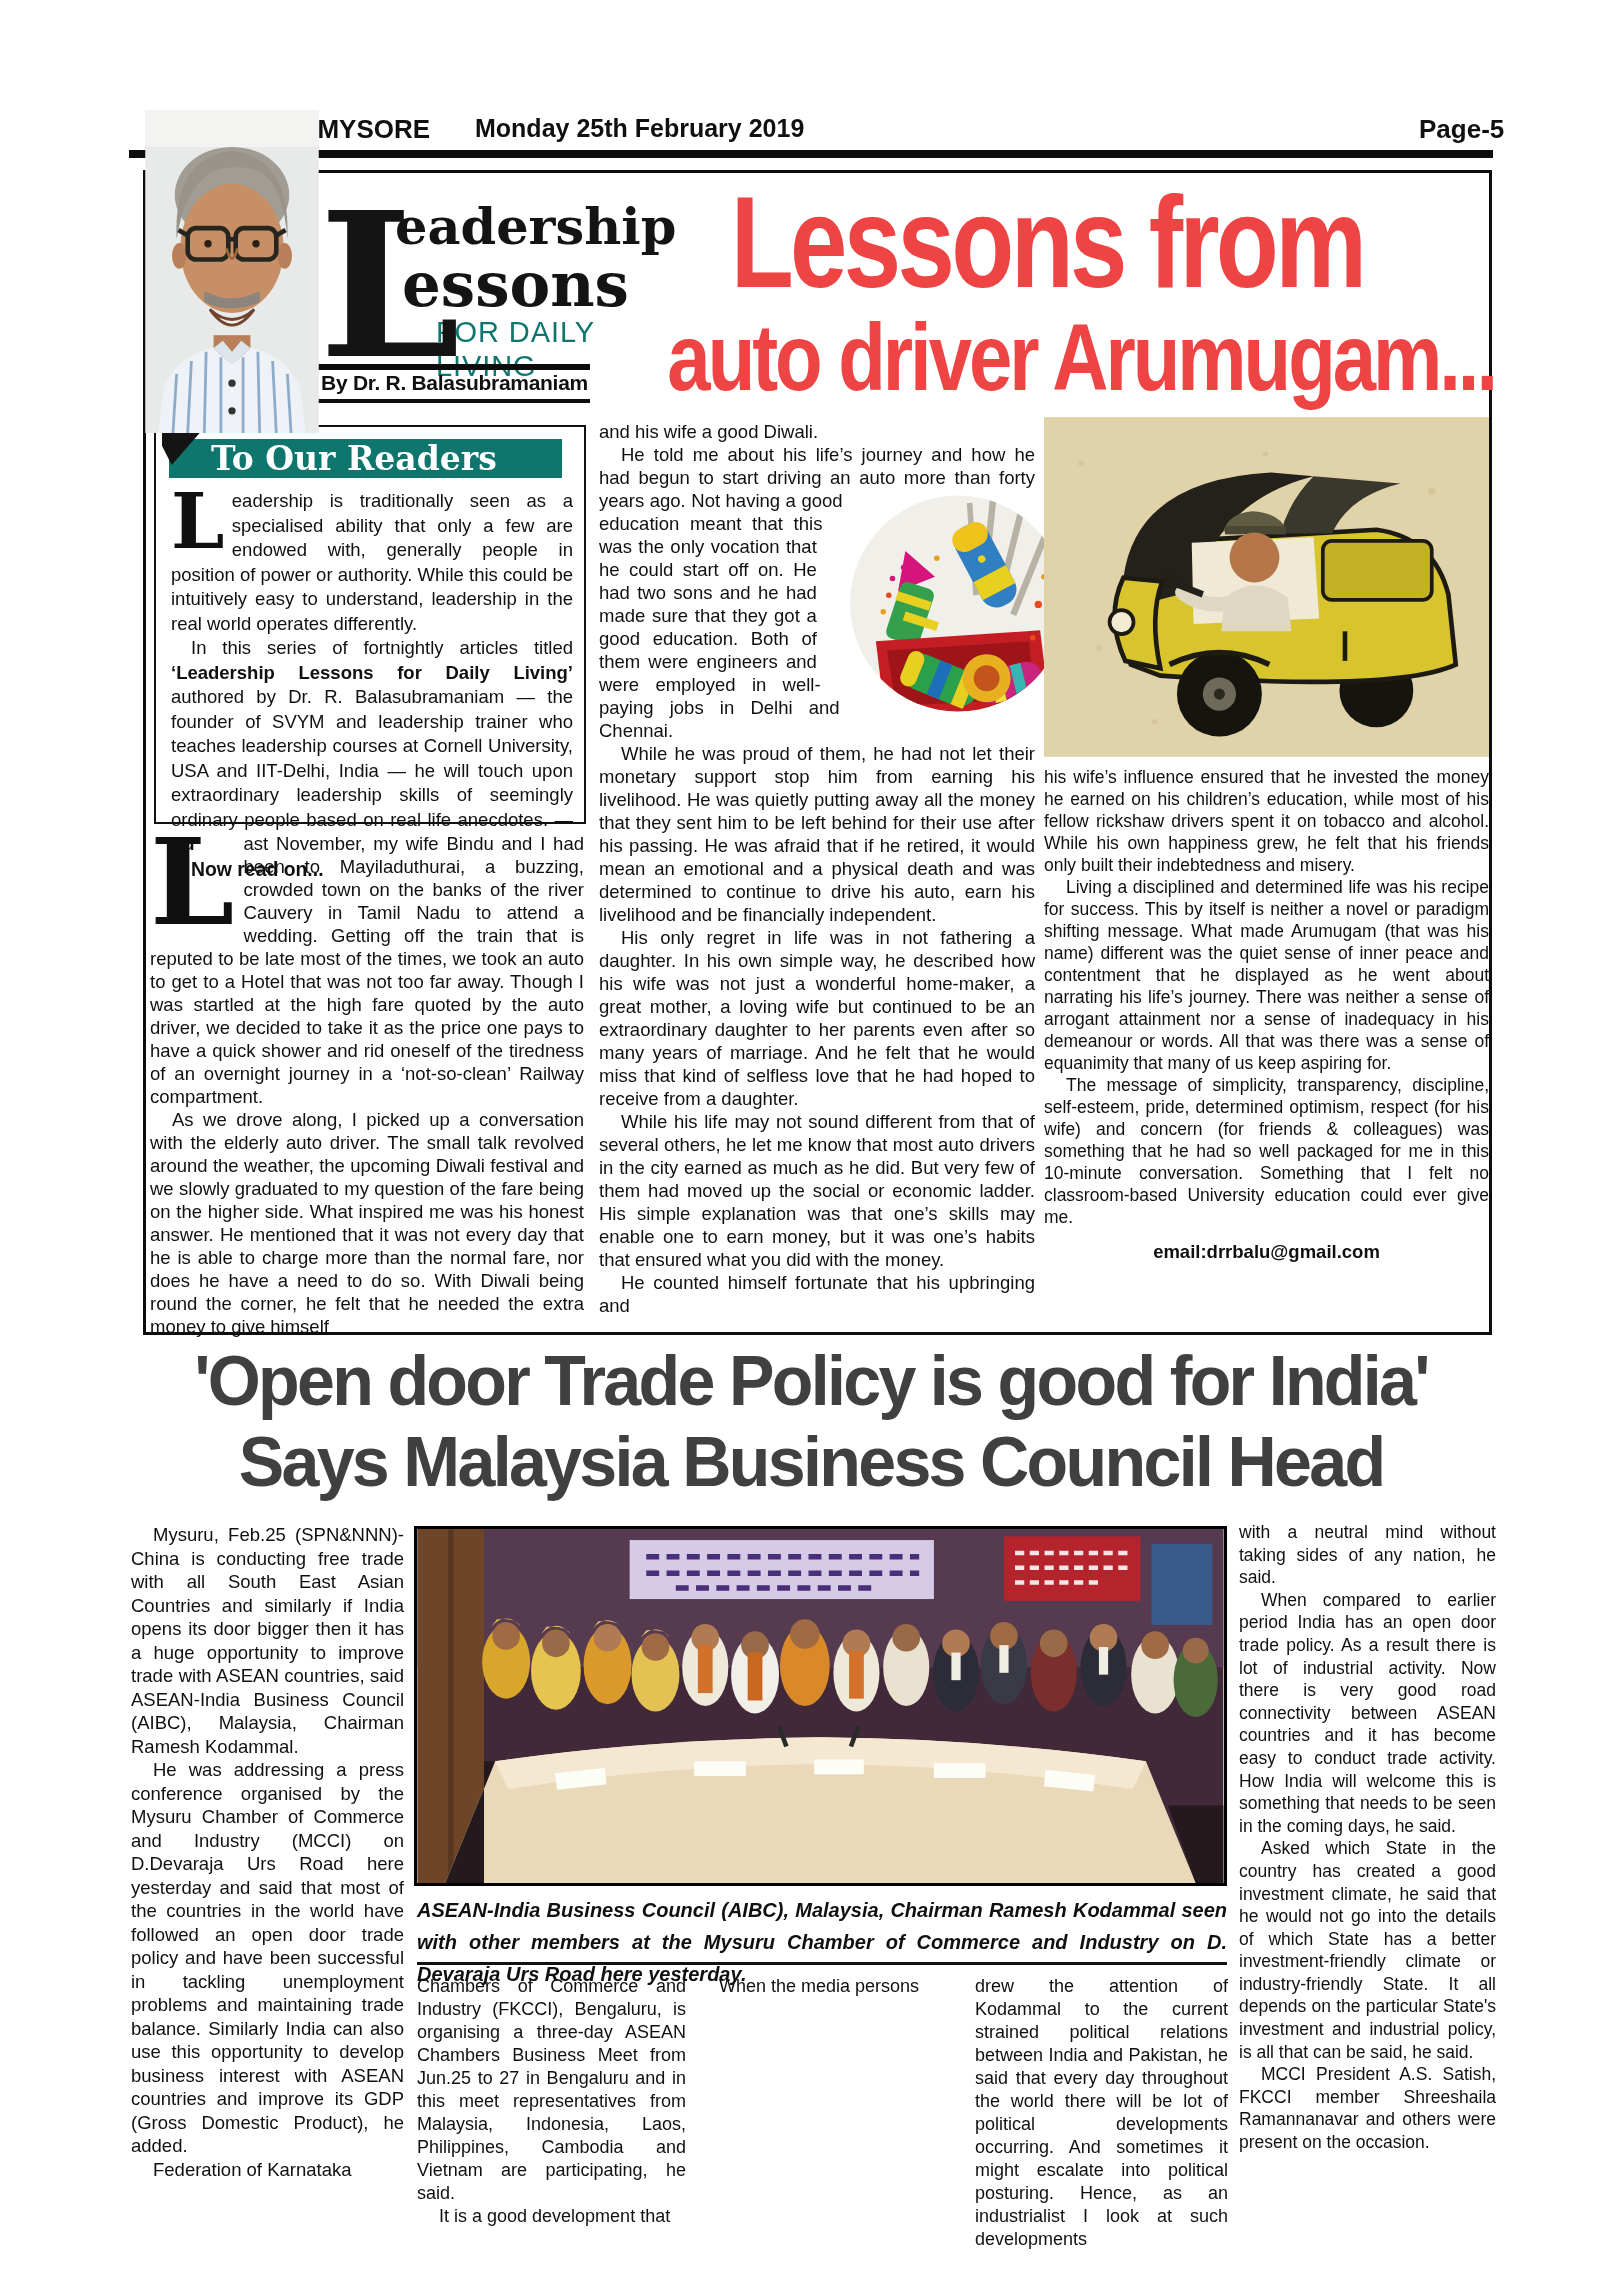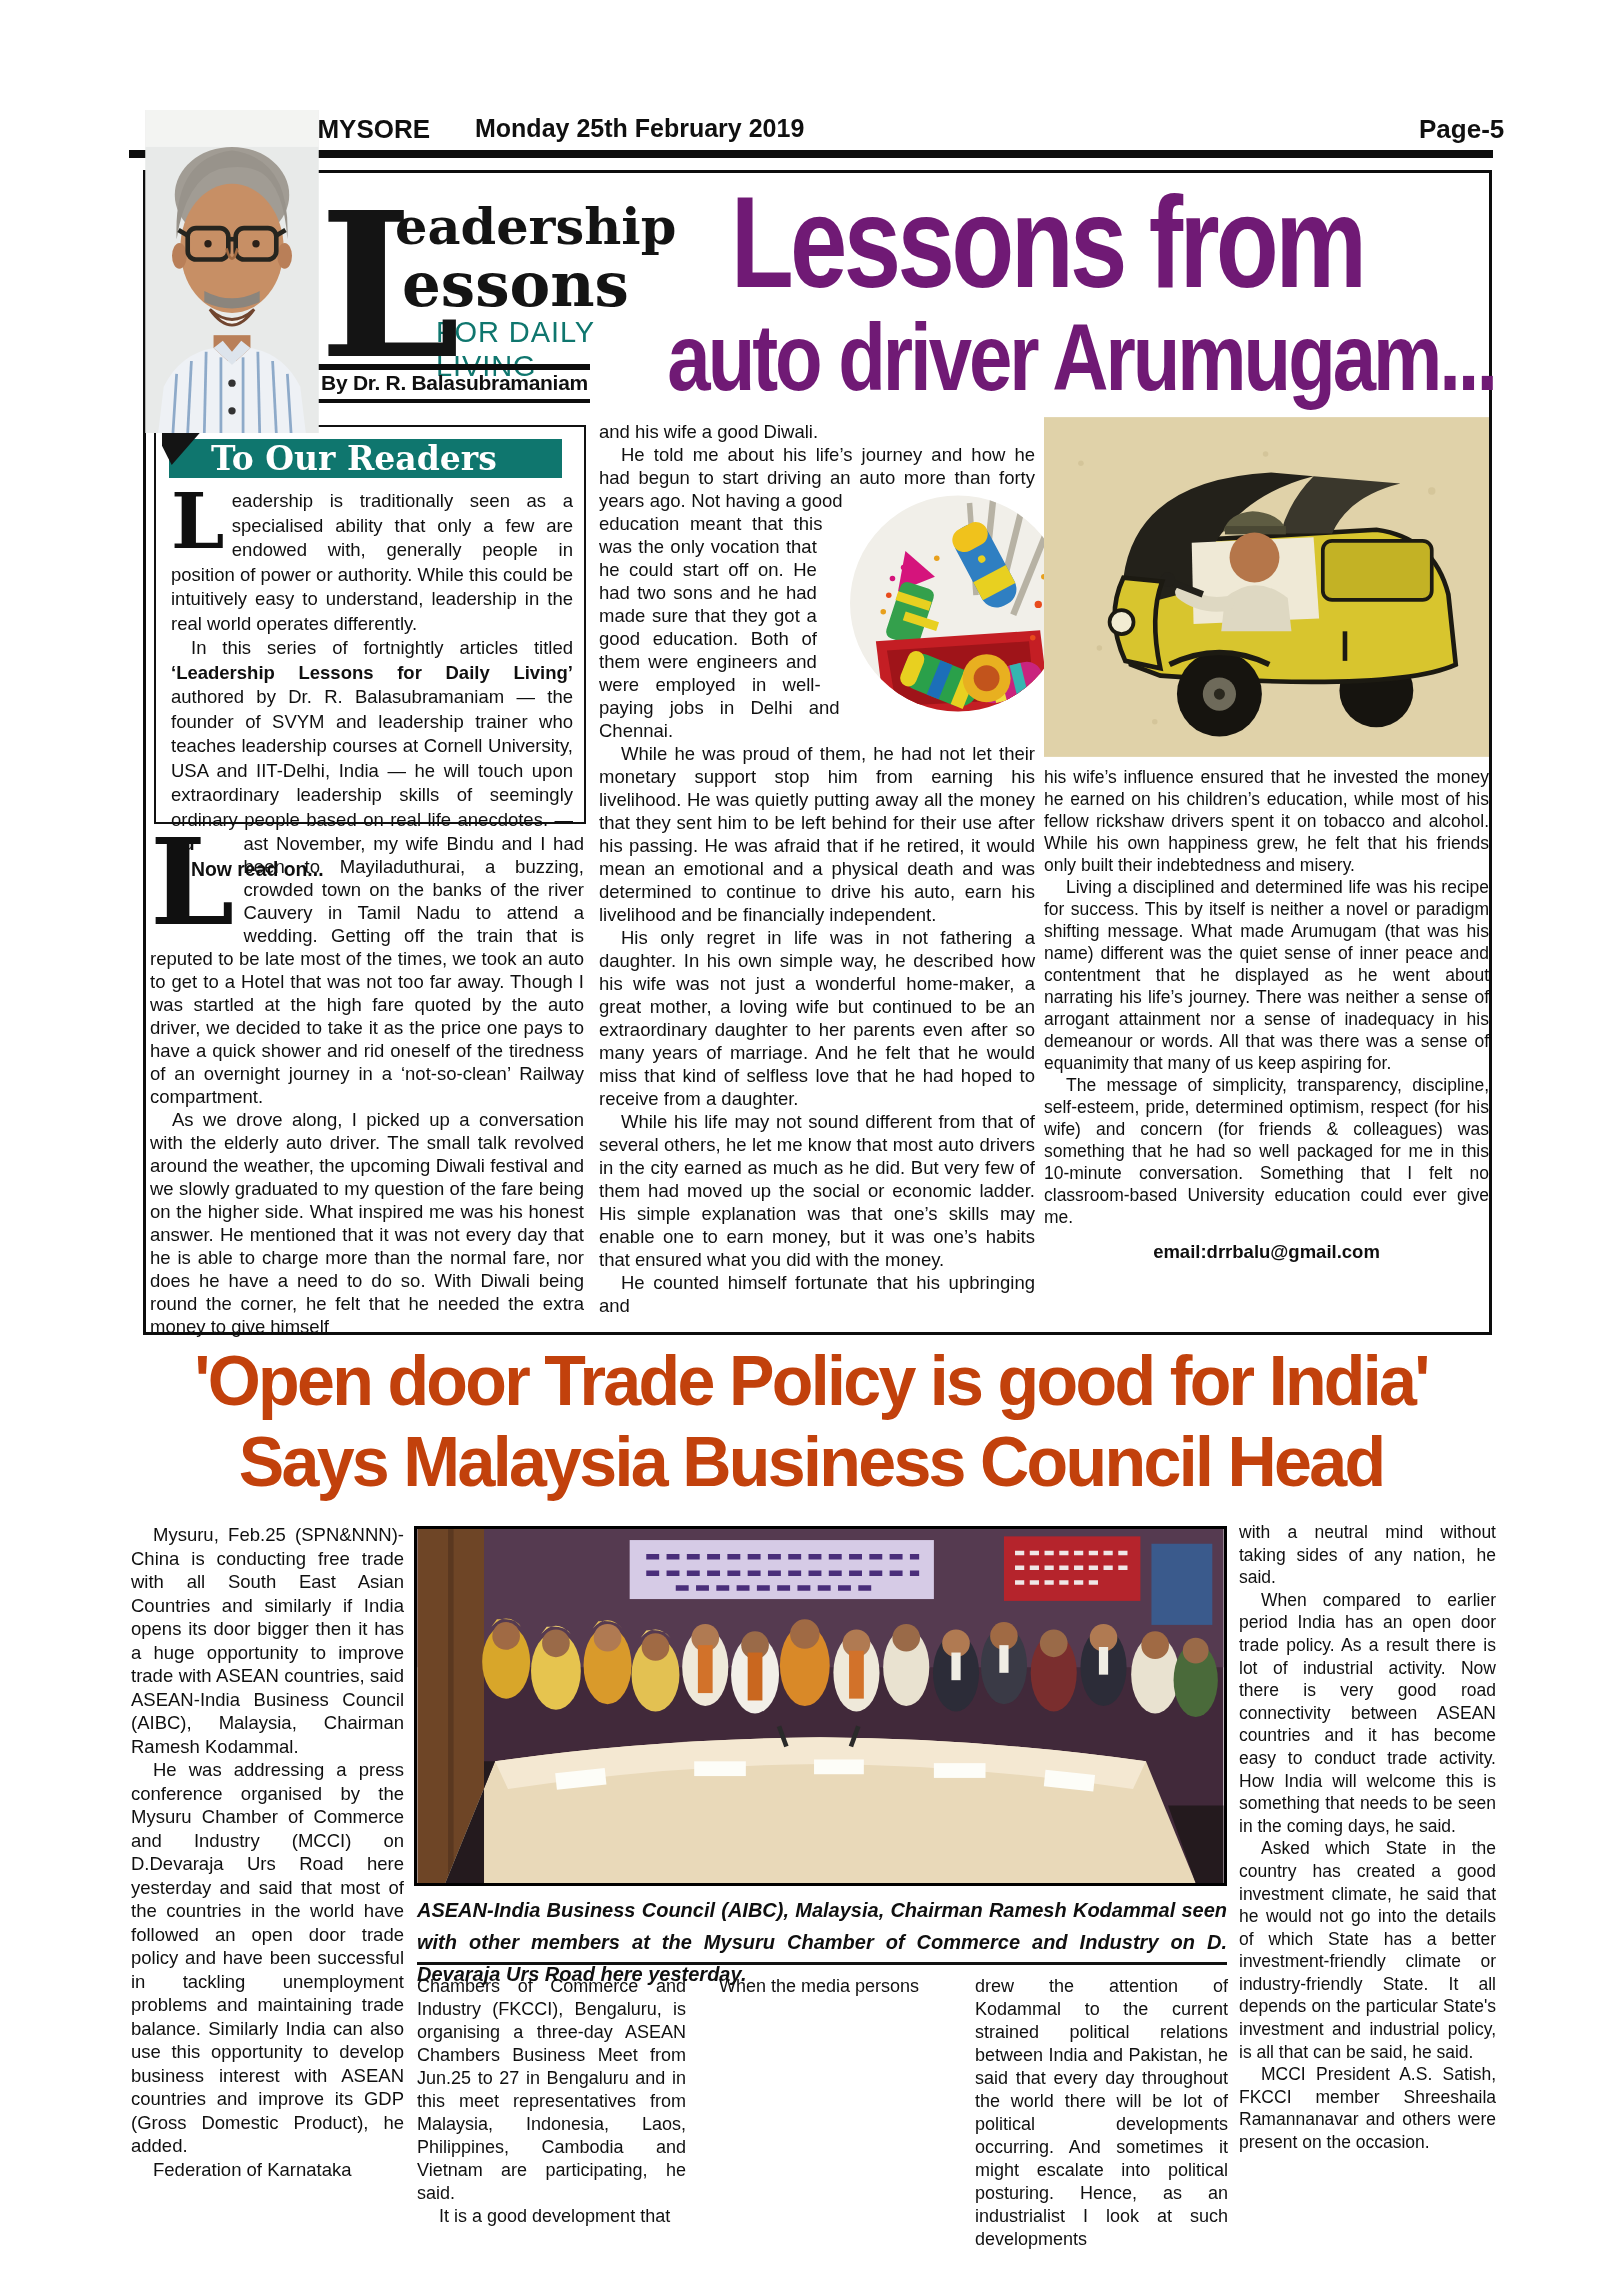--- a/index.html
+++ b/index.html
@@ -23,21 +23,21 @@
   #logo-w1{position:absolute;left:395px;top:196px;font-size:51px;}
   #logo-w2{position:absolute;left:402px;top:249px;font-size:61px;}
   .logo-tag{position:absolute;left:436px;font-size:29px;color:#0f766e;letter-spacing:0.9px;}
   #logo-t1{top:316px;}
   #logo-t2{top:350px;}
   #logo-rule1{position:absolute;left:149px;top:364px;width:441px;height:5.5px;background:#0d0d0d;z-index:3;}
   #byline{position:absolute;left:318px;top:371px;width:273px;text-align:center;font-weight:bold;font-size:21px;letter-spacing:-0.3px;z-index:3;}
   #logo-rule2{position:absolute;left:149px;top:399px;width:441px;height:3.7px;background:#0d0d0d;z-index:3;}
 
   
-  #a1-headline{position:absolute;left:586px;top:179px;width:904px;text-align:center;color:#701a75;font-weight:bold;}
+  #a1-headline{position:absolute;left:586px;top:179px;width:904px;text-align:center;color:#ef4444;font-weight:bold;}
   #a1-h1{font-size:129px;line-height:126px;letter-spacing:-4.6px;transform:scaleX(.80);transform-origin:55% 50%;white-space:nowrap;}
   #a1-h2{font-size:95px;line-height:96px;letter-spacing:-3.7px;transform:scaleX(.82);transform-origin:50% 50%;white-space:nowrap;margin-top:3.7px;}
 
   
   #readers-box{position:absolute;left:154px;top:425px;width:428px;height:395px;border:2.8px solid #111;background:#fff;}
   #readers-banner{position:absolute;left:169px;top:439px;width:393px;height:39px;background:#0f766e;z-index:2;}
   #readers-title{color:#fff;font-family:"DejaVu Serif",serif;font-weight:bold;font-size:33px;line-height:39px;padding-left:42px;}
   #readers-fold{position:absolute;left:162px;top:417px;width:44px;height:48px;background:#141414;
                 clip-path:polygon(0 0,100% 18%,22% 100%,0 60%);z-index:3;}
   #readers-body{position:absolute;left:171px;top:489px;width:402px;font-size:18.5px;line-height:24.5px;text-align:justify;}
@@ -52,21 +52,21 @@
   p.ind{text-indent:22px;}
   #col1{left:150px;top:832px;width:434px;}
   #col2{left:599px;top:420px;width:436px;}
   #col3{left:1044px;top:417px;width:445px;font-size:17.5px;line-height:22px;}
   .dc-main{float:left;font-family:"DejaVu Serif",serif;font-weight:bold;font-size:120px;line-height:.76;margin:3.7px 9.2px 0 0;}
   #fire-float{float:right;width:220px;height:275px;margin:0 -11px 3.7px 9.2px;shape-outside:circle(50%);}
   #rickshaw{display:block;width:445px;height:340px;margin-bottom:9.2px;}
   #email-line{text-align:center;font-weight:bold;margin-top:13px;font-size:18.5px;}
 
   
-  #a2-headline{position:absolute;left:129px;top:1340px;width:1364px;text-align:center;font-weight:bold;color:#c2410c;}
+  #a2-headline{position:absolute;left:129px;top:1340px;width:1364px;text-align:center;font-weight:bold;color:#404040;}
   .a2-h{font-size:71px;line-height:81px;letter-spacing:-2.8px;transform:scaleX(.96);transform-origin:center;white-space:nowrap;}
   #a2-colL{left:131px;top:1523px;width:273px;font-size:18.5px;line-height:23.5px;}
   #a2-photo{position:absolute;left:414px;top:1526px;width:807px;height:354px;border:3.7px solid #000;}
   #a2-colR{left:1239px;top:1521px;width:257px;font-size:17.5px;line-height:22.6px;}
   #a2-caption{position:absolute;left:417px;top:1894px;width:810px;font-size:20px;line-height:32px;
               font-weight:bold;font-style:italic;text-align:justify;}
   #a2-caption-rule{position:absolute;left:417px;top:1962px;width:810px;height:2.8px;background:#111;}
   #a2-colA{left:417px;top:1975px;width:269px;font-size:18px;line-height:23px;}
   #a2-colB{left:697px;top:1975px;width:266px;font-size:18px;line-height:23px;}
   #a2-colC{left:975px;top:1975px;width:253px;font-size:18px;line-height:23px;}

